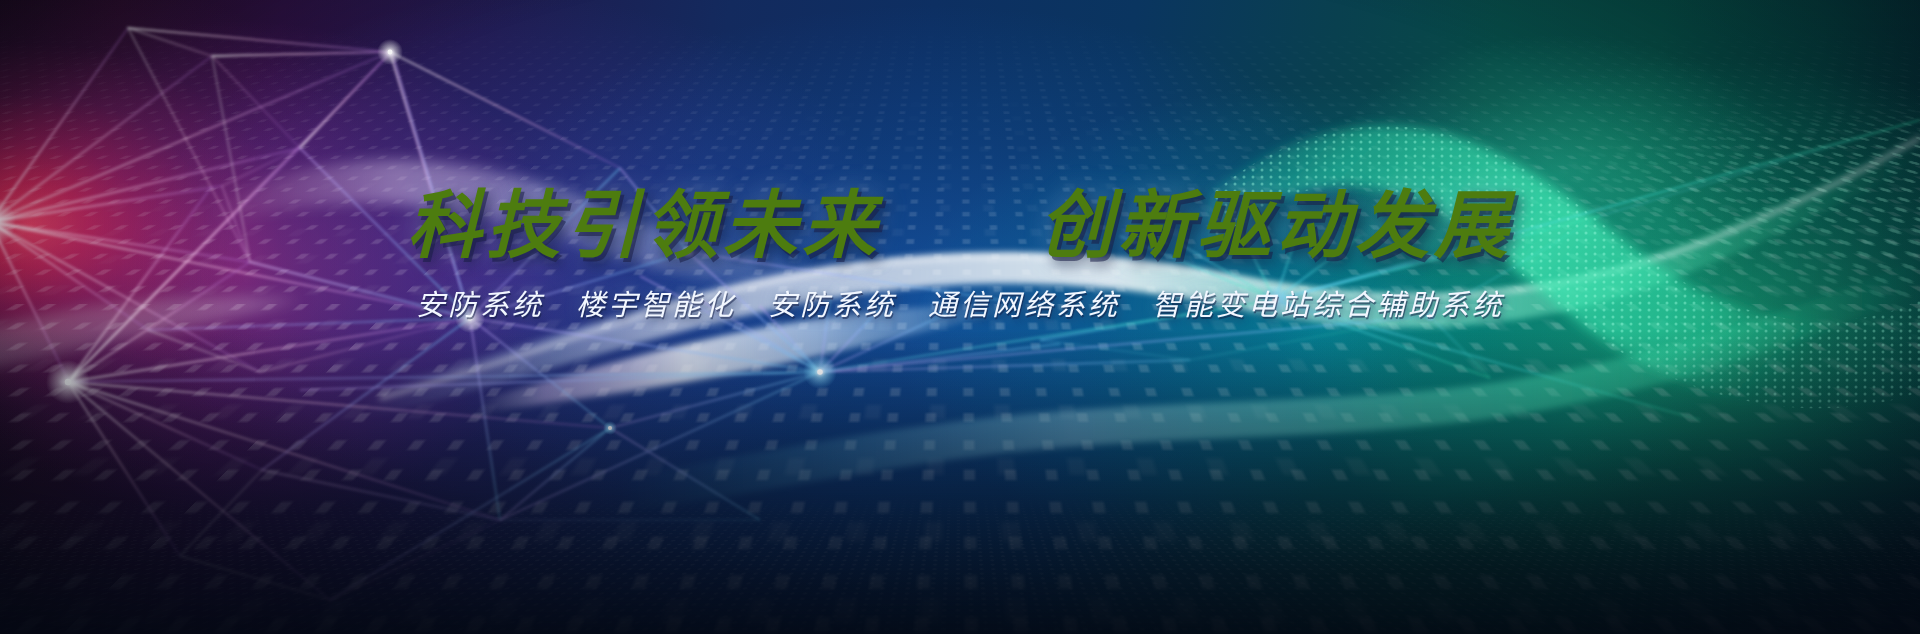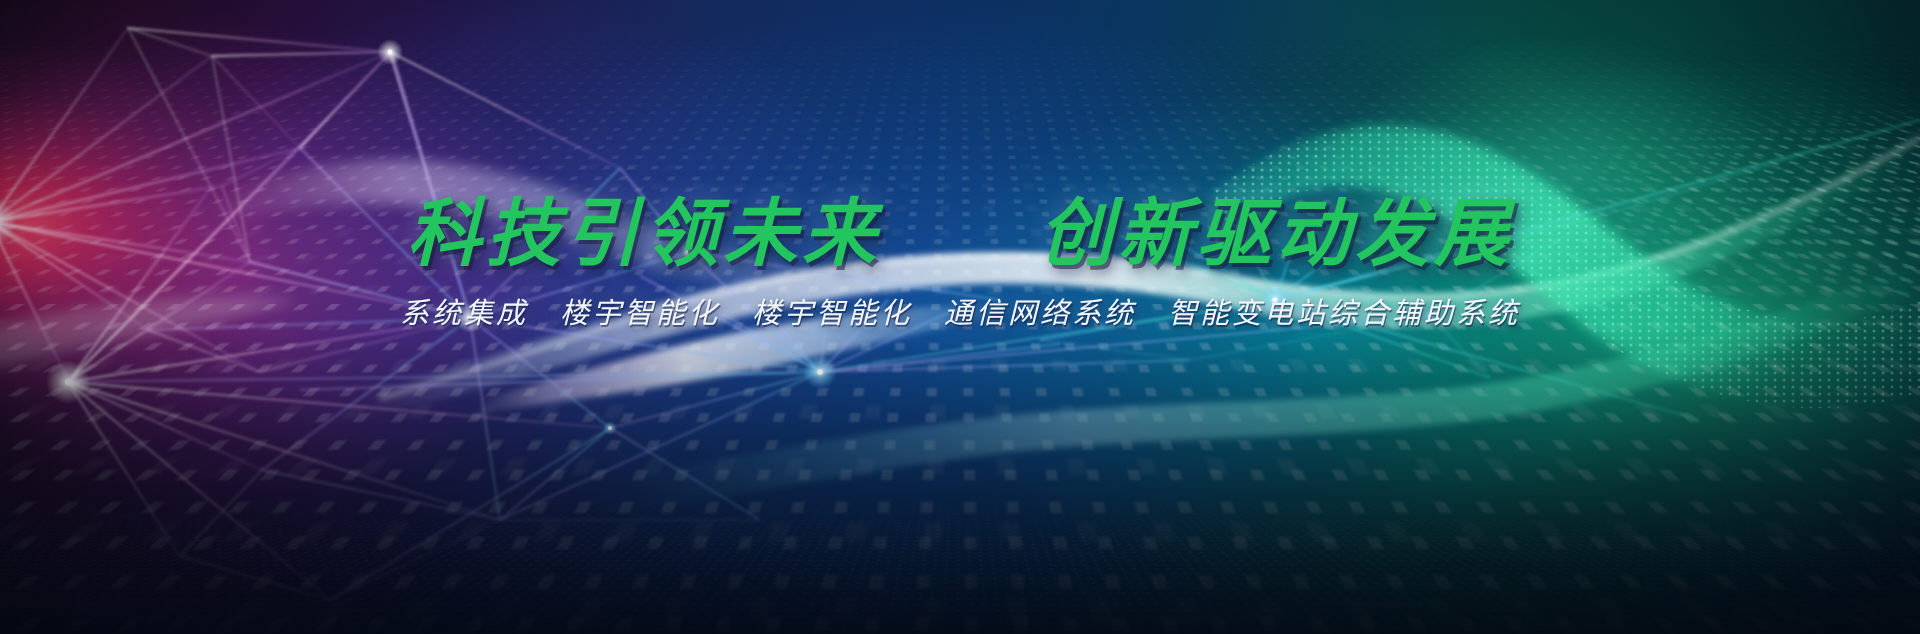--- a/index.html
+++ b/index.html
@@ -138,27 +138,27 @@
 
   
   #text-block{
     position:absolute;
     left:0; right:0;
     top:178px;
     text-align:center;
     z-index:40;
   }
   #headline{
-    margin:16px;
+    margin:8px;
     font-size:74px;
     line-height:1.08;
     font-weight:bold;
     font-style:italic;
     letter-spacing:5px;
-    color:#22c55e;
+    color:#4d7c0f;
     text-shadow:
       3px 4px 0 rgba(25,30,70,0.55),
       5px 7px 14px rgba(0,10,40,0.6),
       0 0 26px rgba(180,220,255,0.35);
     white-space:pre;
   }
   #subline{
     margin:22px 0 0 0;
     font-size:29px;
     line-height:1.2;
@@ -431,16 +431,16 @@
       <circle cx="820" cy="372" r="2.8" fill="#ffffff"></circle>
       <circle cx="1275" cy="300" r="2.6" fill="#ffffff"></circle>
       <circle cx="1430" cy="316" r="1.8" fill="#ffffff"></circle>
     </g>
   </svg>
 
   <div class="layer" id="vignette"></div>
 
   <div id="text-block">
     <h1 id="headline">科技引领未来　　创新驱动发展</h1>
-    <p id="subline">系统集成　楼宇智能化　楼宇智能化　通信网络系统　智能变电站综合辅助系统</p>
+    <p id="subline">安防系统　楼宇智能化　安防系统　通信网络系统　智能变电站综合辅助系统</p>
   </div>
 
 </div>
 
 </body></html>

